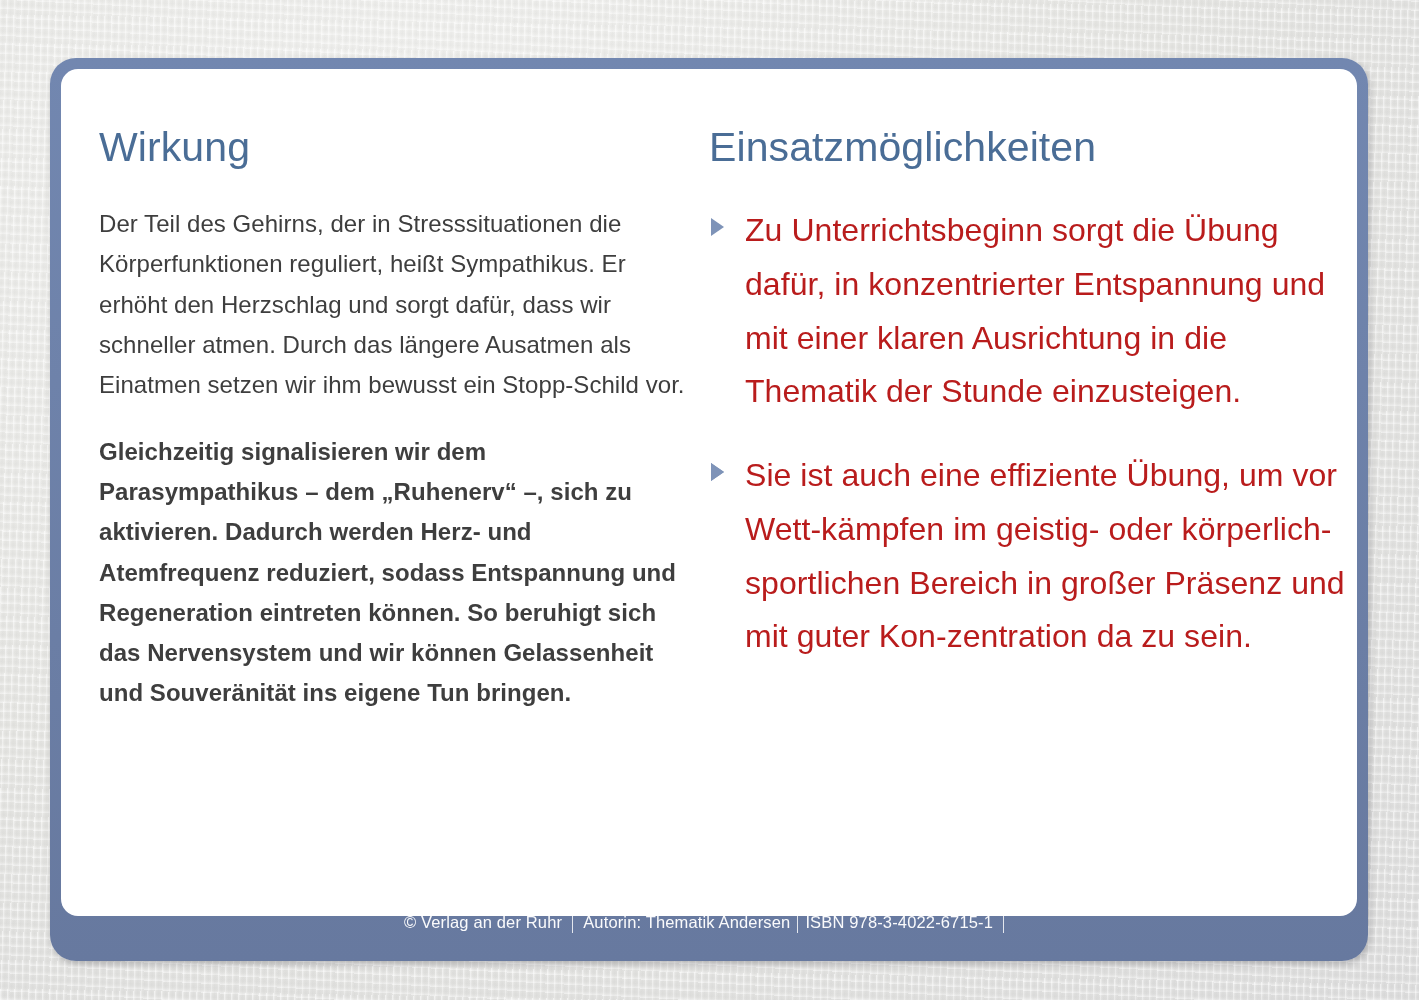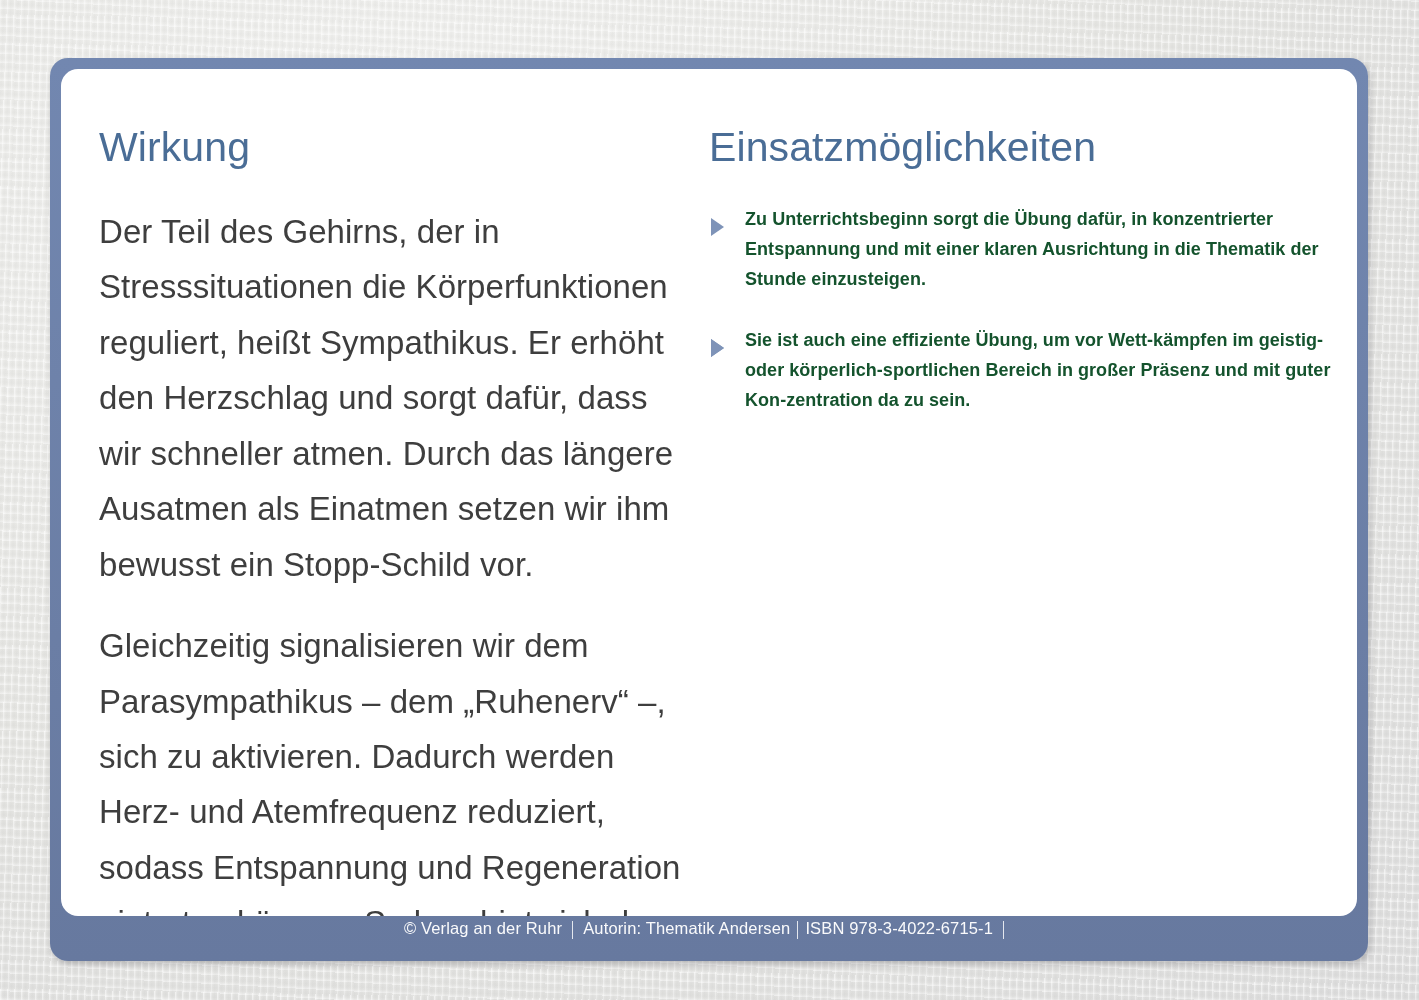--- a/index.html
+++ b/index.html
@@ -28,21 +28,21 @@
 
   
   .card {
     position: absolute;
     left: 50px;
     top: 58px;
     width: 1318px;
     height: 903px;
     background: #6a82ad;
     background: linear-gradient(180deg, #7287b0 0%, #67799f 100%);
-    border-radius: 18px;
+    border-radius: 26px;
     box-shadow: 2px 3px 6px rgba(60,60,70,0.28);
     box-sizing: border-box;
   }
 
   .card-inner {
     position: absolute;
     left: 11px;
     top: 11px;
     right: 11px;
     bottom: 45px;
@@ -78,62 +78,62 @@
     margin: 0 0 36px 0;
     font-weight: 400;
     font-size: 41px;
     line-height: 1.0;
     color: #4a6d96;
     letter-spacing: 0.1px;
   }
 
   p.body-text {
     margin: 0 0 26px 0;
-    font-size: 33px;
+    font-size: 24px;
     line-height: 1.68;
     color: #3e3e3e;
     font-weight: 300;
     letter-spacing: 0.05px;
   }
-  p.body-text:last-child { margin-bottom: 0; }
+  p.body-text:last-child { margin-bottom: 0; font-weight: bold; }
 
   ul.bullets {
     list-style: none;
     margin: 0;
     padding: 0;
   }
   ul.bullets li {
     position: relative;
     padding-left: 36px;
     margin-bottom: 30px;
-    font-size: 18px;
+    font-size: 32px;
     line-height: 1.68;
-    color: #14532d;
-    font-weight: 700;
+    color: #b91c1c;
+    font-weight: 400;
     letter-spacing: 0.05px;
   }
   ul.bullets li:last-child { margin-bottom: 0; }
 
   .tri-icon {
     position: absolute;
     left: 2px;
     top: 14px;
     width: 0;
     height: 0;
     border-top: 9px solid transparent;
     border-bottom: 9px solid transparent;
     border-left: 13px solid #7e93b8;
   }
 
   
   .footer-bar {
     position: absolute;
     left: 0;
     right: 0;
-    bottom: 10px;
+    bottom: 16px;
     height: 45px;
     border-bottom-left-radius: 26px;
     border-bottom-right-radius: 26px;
     display: flex;
     align-items: center;
     justify-content: center;
     overflow: hidden;
   }
   .footer-text {
     color: #ffffff;

